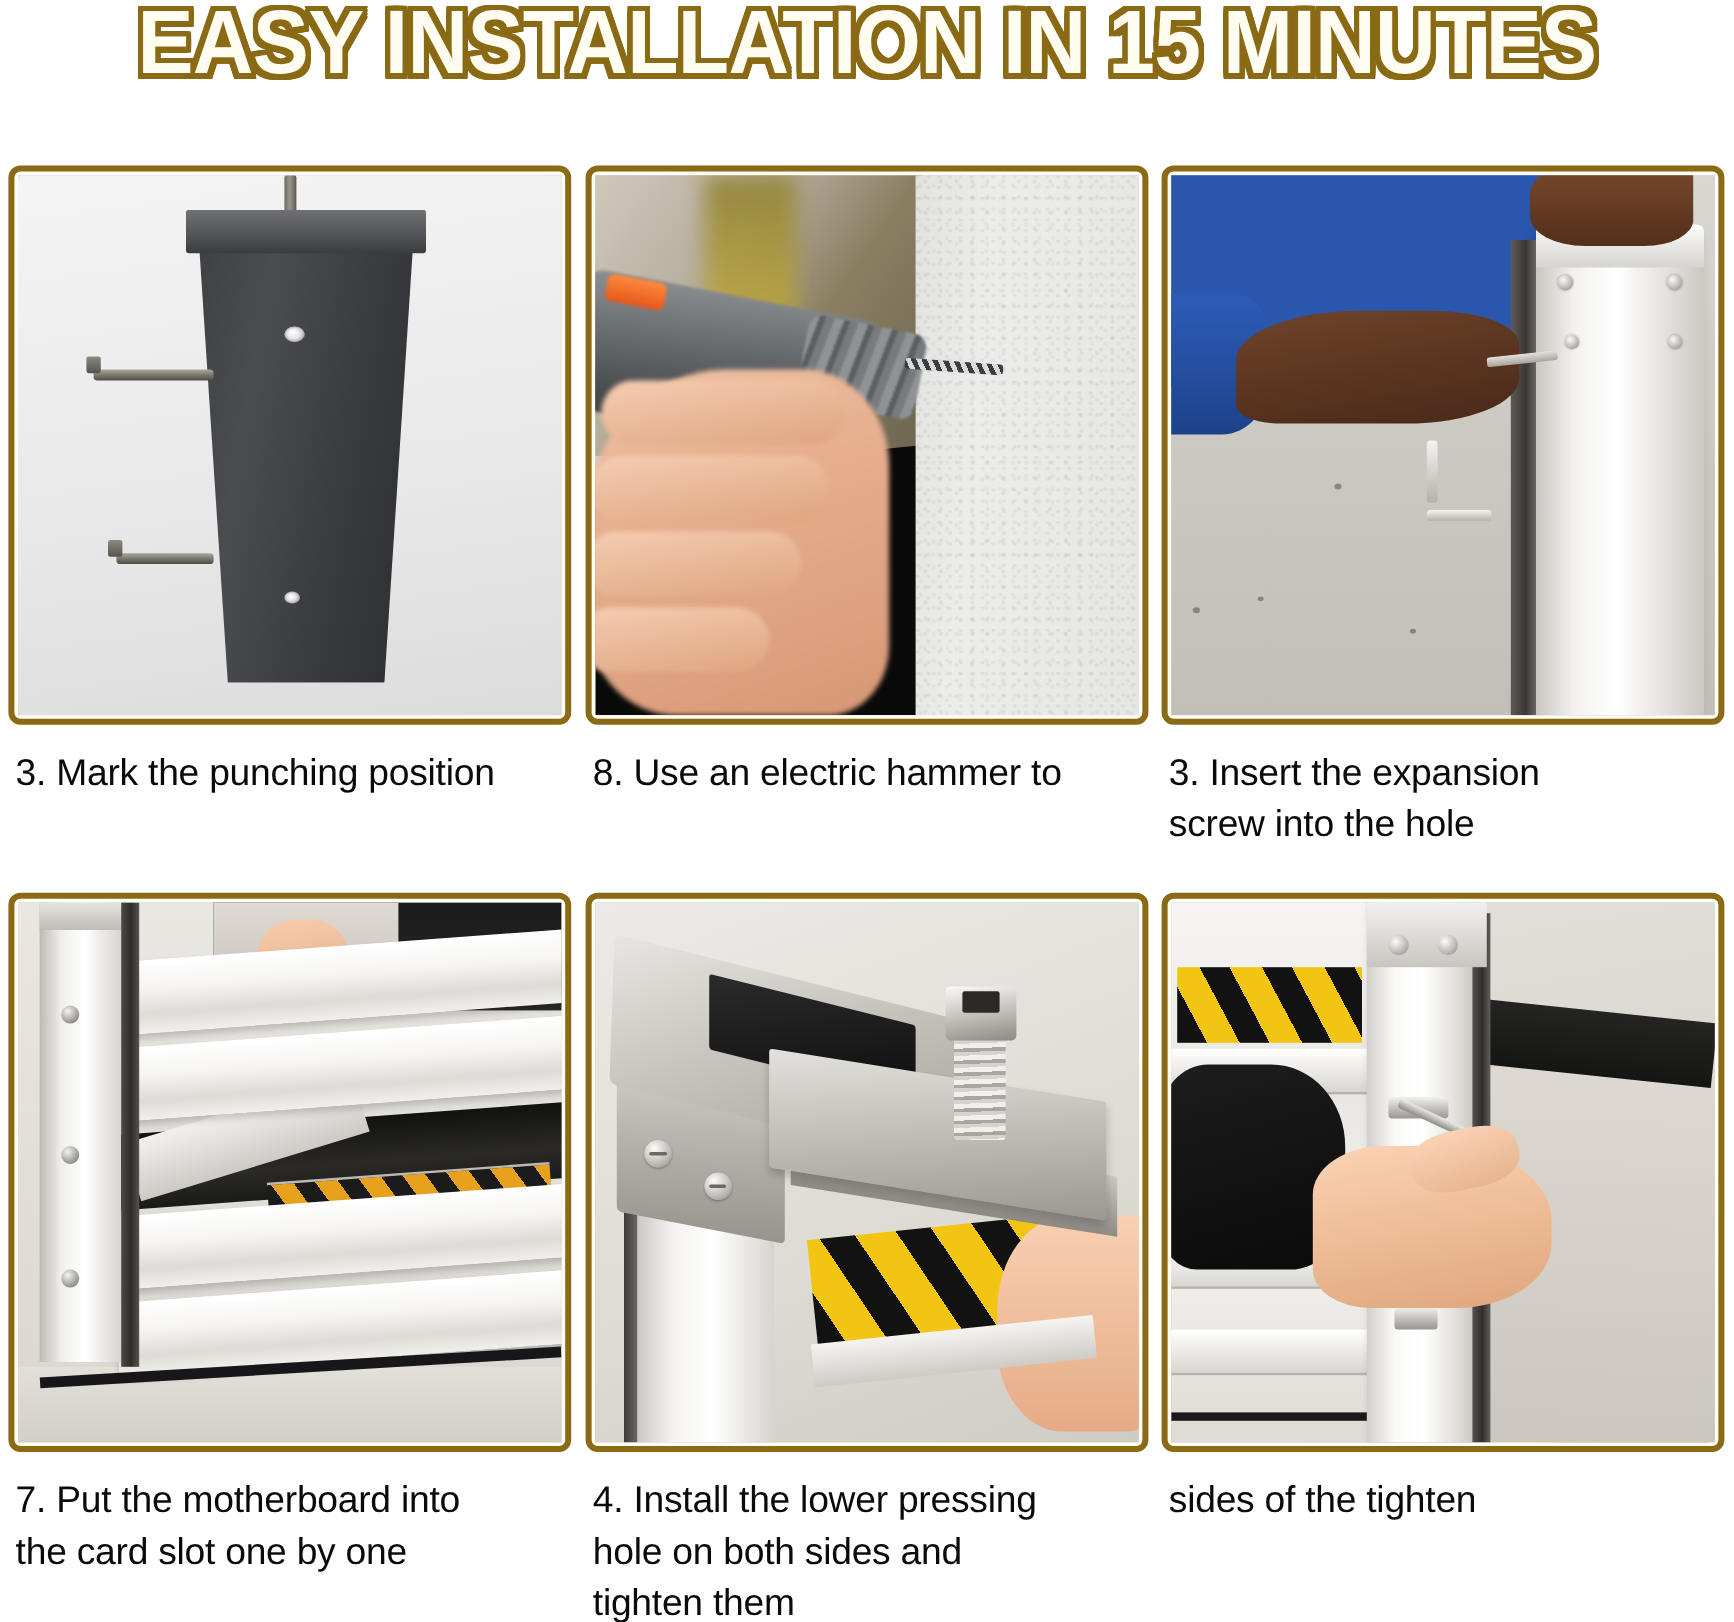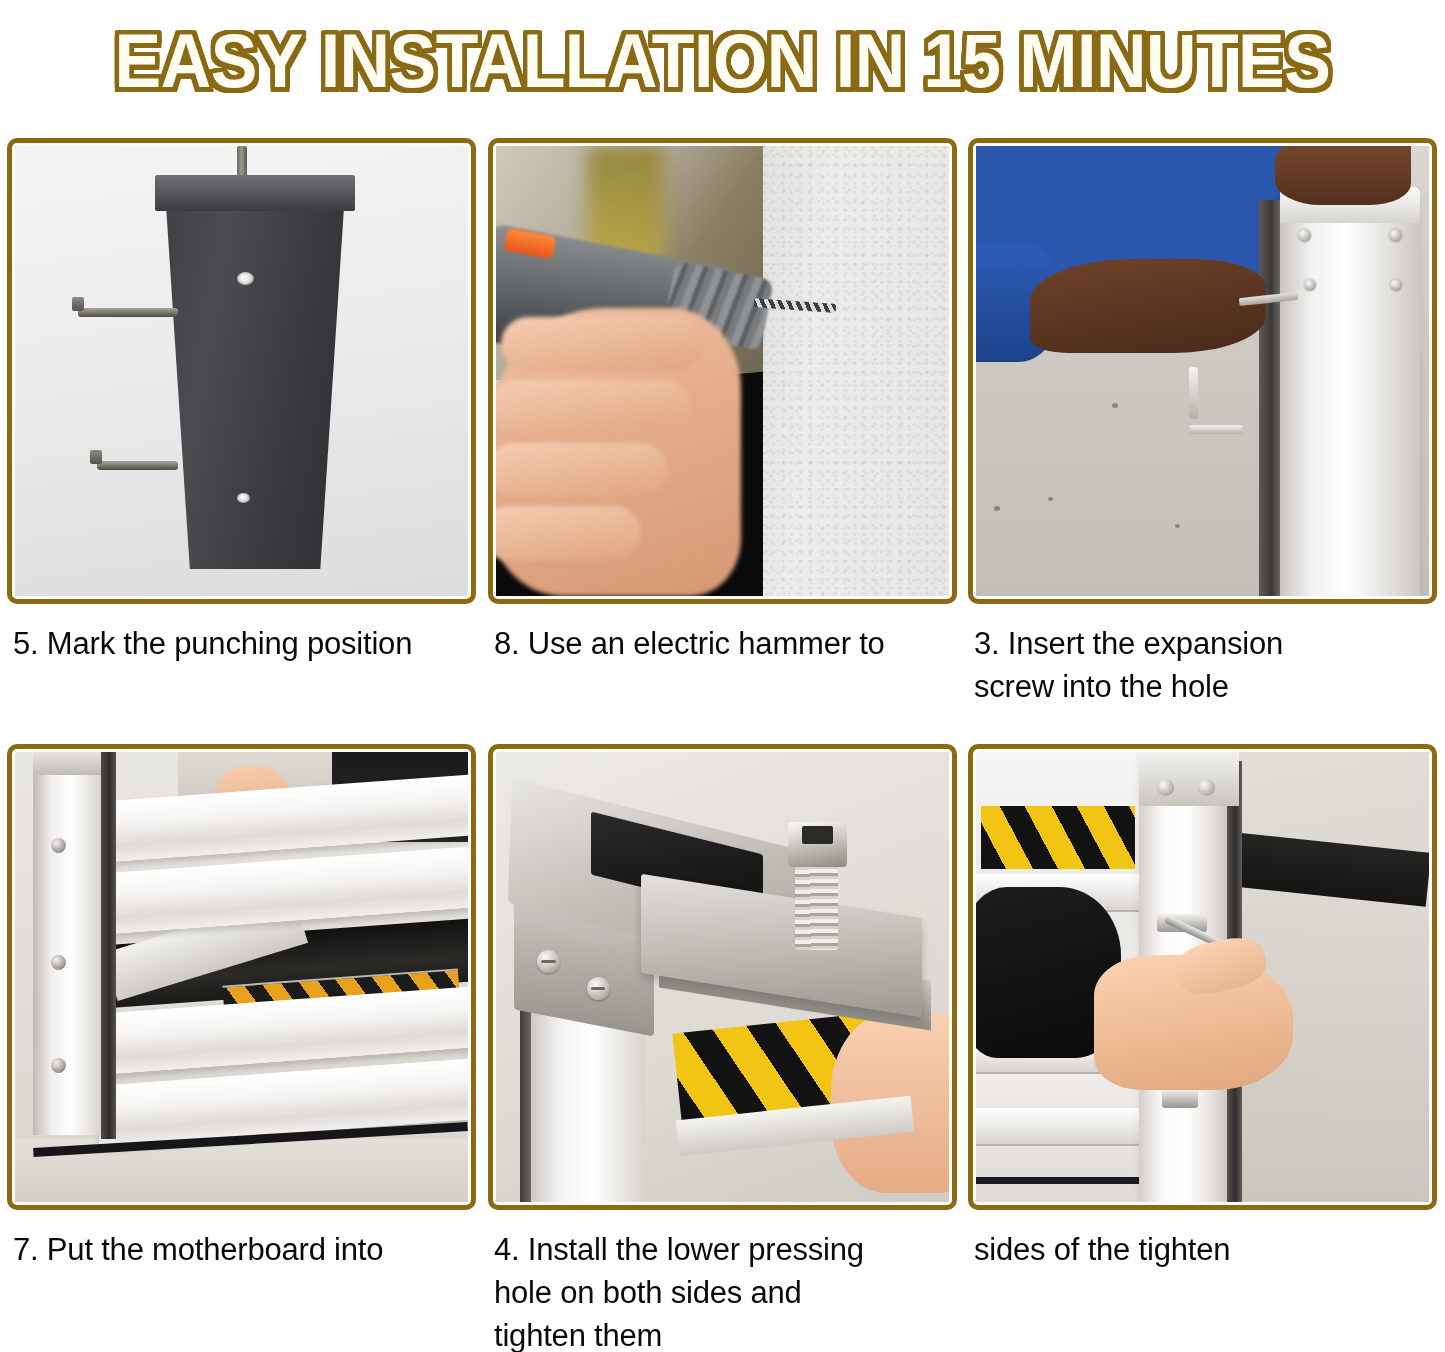--- a/index.html
+++ b/index.html
@@ -16,21 +16,21 @@
   }
 
   
   .title-bar {
     position: absolute;
     left: 0;
     top: 0;
     width: 1445px;
     height: 96px;
     display: flex;
-    align-items: flex-end;
+    align-items: flex-start;
     justify-content: center;
     background: #ffffff;
   }
   .title-text {
     font-family: "Liberation Sans", sans-serif;
     font-weight: 700;
     font-size: 66px;
     line-height: 70px;
     letter-spacing: -0.5px;
     color: #FFFDF2;
@@ -574,21 +574,21 @@
         <div class="p1-cap"></div>
         <div class="p1-hole h1"></div>
         <div class="p1-hole h2"></div>
         <div class="p1-bolt b1"></div>
         <div class="p1-bolt-head k1"></div>
         <div class="p1-bolt b2"></div>
         <div class="p1-bolt-head k2"></div>
       </div>
     </div>
     <div class="caption">
-      <span class="ln">5. Mark the punching position</span>
+      <span class="ln">3. Mark the punching position</span>
     </div>
   </div>
 
   <div class="cell c2 r1">
     <div class="frame">
       <div class="photo">
         <div class="p2-upper"></div>
         <div class="p2-blur-a"></div>
         <div class="p2-dark"></div>
         <div class="p2-wall"></div>
@@ -656,20 +656,21 @@
         <div class="p4-col"></div>
         <div class="p4-col-cap"></div>
         <div class="p4-col-dark"></div>
         <div class="p4-colhole a"></div>
         <div class="p4-colhole b"></div>
         <div class="p4-colhole c"></div>
       </div>
     </div>
     <div class="caption">
       <span class="ln">7. Put the motherboard into</span>
+      <span class="ln">the card slot one by one</span>
     </div>
   </div>
 
   <div class="cell c2 r2">
     <div class="frame">
       <div class="photo">
         <div class="p5-bg"></div>
         <div class="p5-hazard"></div>
         <div class="p5-hand5"></div>
         <div class="p5-bar"></div>

